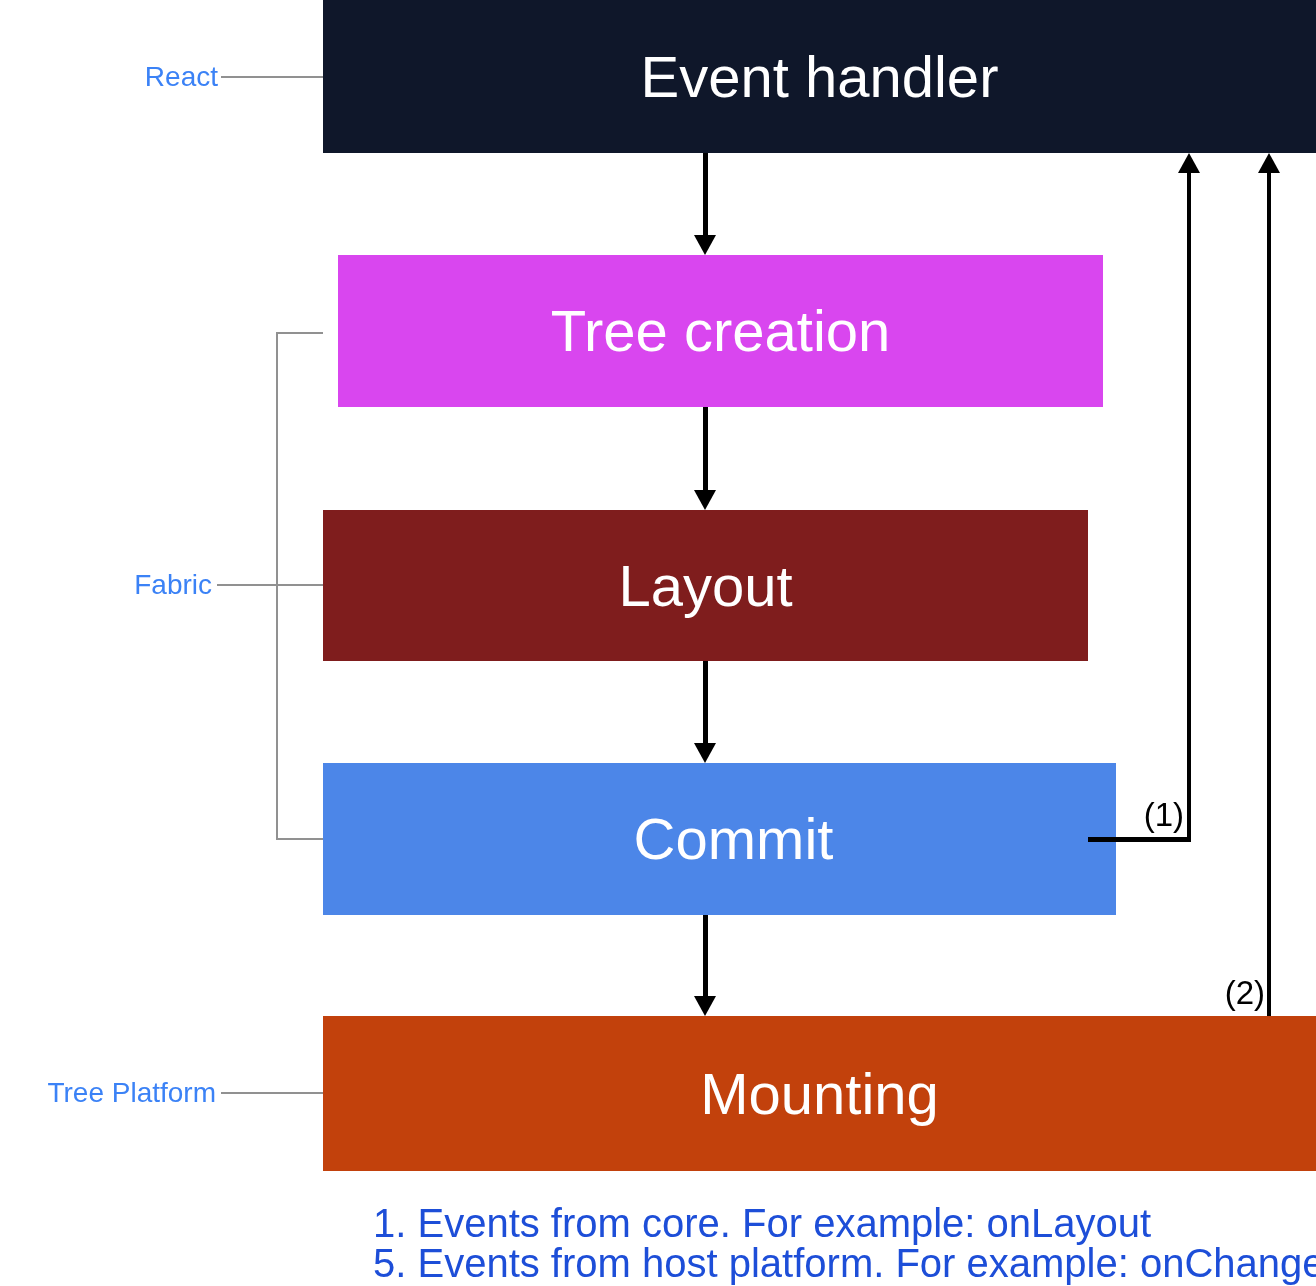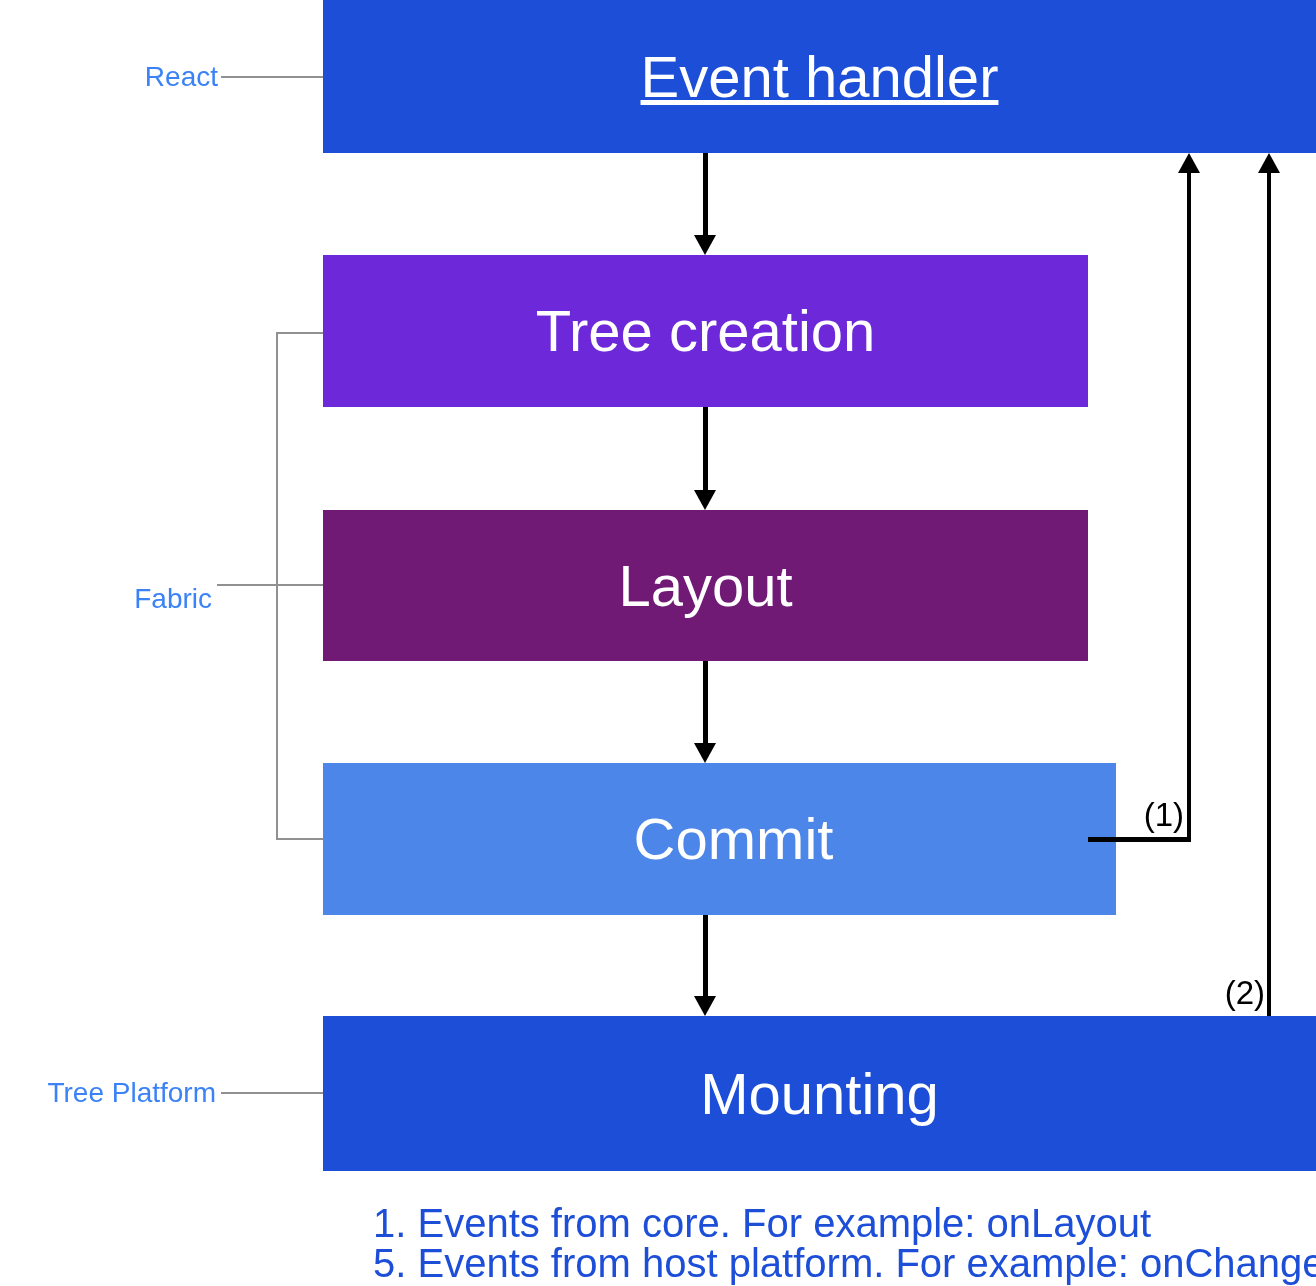--- a/index.html
+++ b/index.html
@@ -36,21 +36,21 @@
   
   .side-label {
     position: absolute;
     font-size: 28px;
     line-height: 40px;
     height: 40px;
     color: #3b82f6;
     white-space: nowrap;
   }
   #label-react { right: 1098px; top: 57px; }
-  #label-fabric { right: 1104px; top: 579px; }
+  #label-fabric { right: 1104px; top: 565px; }
   #label-host-platform { right: 1100px; top: 1073px; }
 
   
   .gray-h { position: absolute; height: 2px; background: #919191; }
   .gray-v { position: absolute; width: 2px;  background: #919191; }
   #line-react { left: 221px; top: 76px;   width: 102px; }
   #line-fabric { left: 217px; top: 584px; width: 106px; }
   #line-host  { left: 221px; top: 1092px; width: 102px; }
   #bracket-spine  { left: 276px; top: 332px; height: 508px; }
   #bracket-top    { left: 276px; top: 332px; width: 47px; }
@@ -108,29 +108,29 @@
     line-height: 40px;
     color: #1d4ed8;
     white-space: nowrap;
   }
 </style>
 </head>
 <body>
 
 <div id="canvas">
 
-  <div class="box" id="box-event-handler" style="background-color: #1d4ed8; text-decoration: underline;">Event handler</div>
+  <div class="box" id="box-event-handler" style="background-color: #0f172a;">Event handler</div>
 
-  <div class="box" id="box-tree-creation" style="background-color: #6d28d9;">Tree creation</div>
+  <div class="box" id="box-tree-creation" style="background-color: #d946ef; margin-left: 15px;">Tree creation</div>
 
-  <div class="box" id="box-layout" style="background-color: #701a75;">Layout</div>
+  <div class="box" id="box-layout" style="background-color: #7f1d1d;">Layout</div>
 
   <div class="box" id="box-commit" style="background-color: rgb(76, 134, 232); padding-left: 28px;">Commit</div>
 
-  <div class="box" id="box-mounting" style="background-color: #1d4ed8;">Mounting</div>
+  <div class="box" id="box-mounting" style="background-color: #c2410c;">Mounting</div>
 
   <div class="side-label" id="label-react">React</div>
   <div class="side-label" id="label-fabric">Fabric</div>
   <div class="side-label" id="label-host-platform">Tree Platform</div>
 
   <div class="gray-h" id="line-react"></div>
   <div class="gray-h" id="line-fabric"></div>
   <div class="gray-h" id="line-host"></div>
 
   <div class="gray-v" id="bracket-spine"></div>

